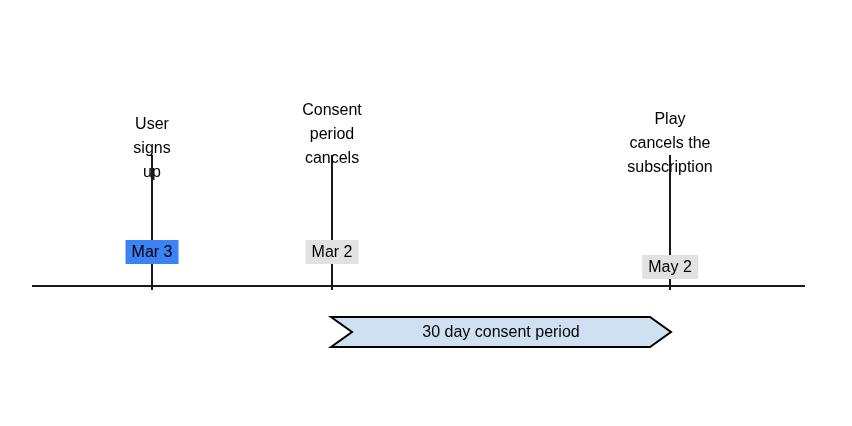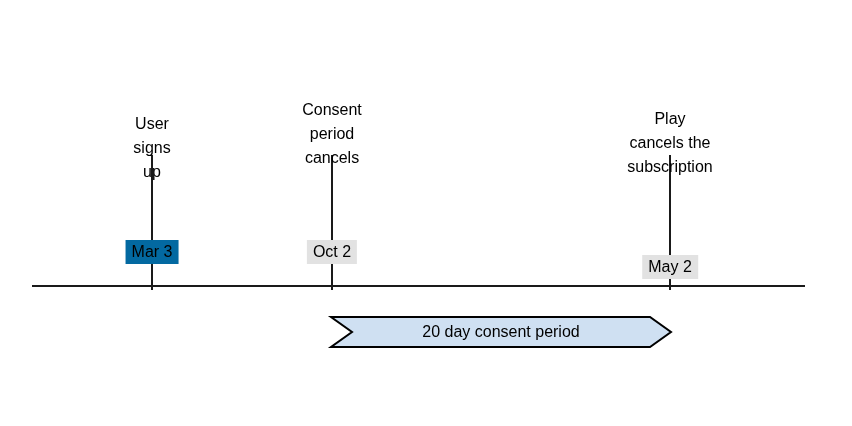--- a/index.html
+++ b/index.html
@@ -94,37 +94,37 @@
 </head>
 <body>
 
 <div id="diagram-root">
 
   <div class="timeline-axis" style="left: 32px; width: 773px; top: 285px; height: 2px; background: rgb(26, 26, 26);"></div>
 
   <div class="event-marker" style="left: 152px;">
     <div class="tick-line" style="top: 155px; height: 135px; background: rgb(26, 26, 26);"></div>
     <div class="event-label" style="top: 112px;">User signs up</div>
-    <div class="date-chip" style="top: 240px; background: #0369a1;">Mar 3</div>
+    <div class="date-chip" style="top: 240px; background: #3b82f6;">Mar 3</div>
   </div>
 
   <div class="event-marker" style="left: 332px;">
     <div class="tick-line" style="top: 155px; height: 135px; background: rgb(26, 26, 26);"></div>
     <div class="event-label" style="top: 98px;">Consent period
 cancels</div>
-    <div class="date-chip" style="top: 240px; background: rgb(226, 226, 226);">Oct 2</div>
+    <div class="date-chip" style="top: 240px; background: rgb(226, 226, 226);">Mar 2</div>
   </div>
 
   <div class="event-marker" style="left: 670px;">
     <div class="tick-line" style="top: 155px; height: 135px; background: rgb(26, 26, 26);"></div>
     <div class="event-label" style="top: 98px; margin-top: 9px;">Play cancels the
 subscription</div>
     <div class="date-chip" style="top: 240px; background: rgb(226, 226, 226); margin-top: 15px;">May 2</div>
   </div>
 
   <div class="period-banner" style="left: 330px; top: 316px; width: 342px; height: 32px;">
     <svg xmlns="http://www.w3.org/2000/svg" width="342" height="32" viewBox="0 0 342 32">
       <polygon points="1,1 320,1 341,16 320,31 1,31 22,16" fill="#cfe0f2" stroke="#000000" stroke-width="2" stroke-linejoin="miter"></polygon>
     </svg>
-    <div class="period-banner-text">20 day consent period</div>
+    <div class="period-banner-text">30 day consent period</div>
   </div>
 
 </div>
 
 </body></html>

